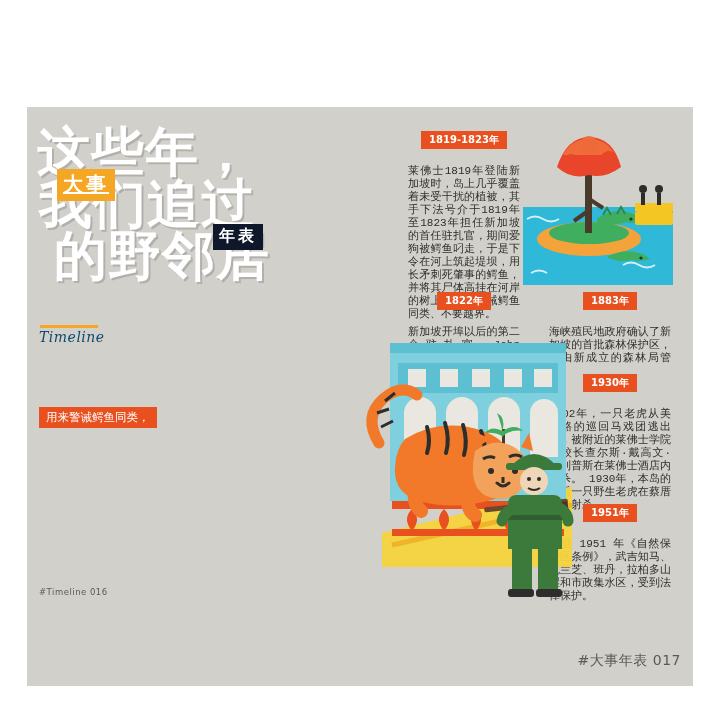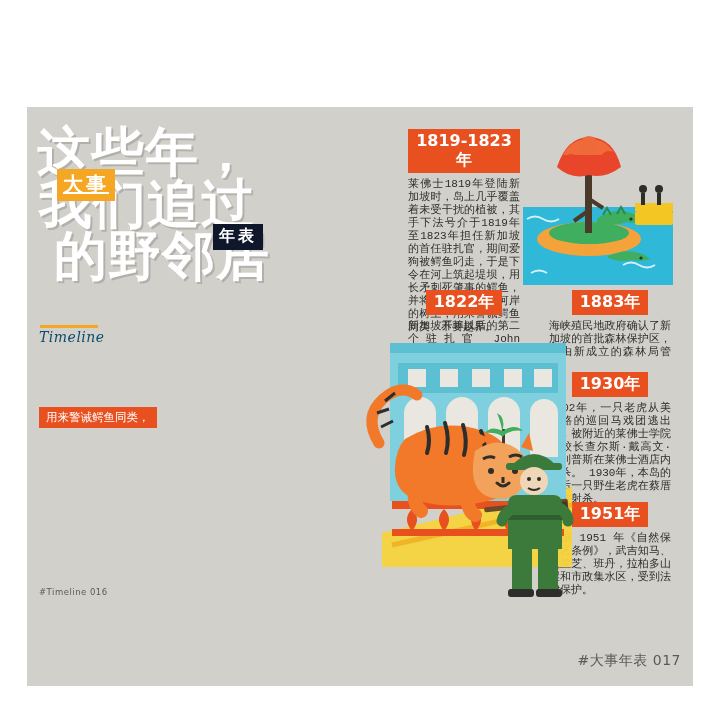--- a/index.html
+++ b/index.html
@@ -117,24 +117,24 @@
     font-family: "DejaVu Sans", sans-serif;
     letter-spacing: 0.5px;
   }
   
   .entry { position: absolute; }
   .entry .year {
     display: inline-block;
     background: #e8501f;
     color: #ffffff;
     font-family: "DejaVu Sans", sans-serif;
-    font-size: 16px;
+    font-size: 10px;
     font-weight: bold;
     padding: 2px 8px;
-    margin-bottom: 5px;
+    margin-bottom: 16px;
   }
   .entry .body {
     font-family: Liberation Mono, monospace;
     font-size: 11px;
     line-height: 13px;
     color: #2d2d2b;
     text-align: justify;
   }
   #entry-1819 { left: 381px; top: 22px; width: 112px; }
   #entry-1822 { left: 381px; top: 183px; width: 112px; }

